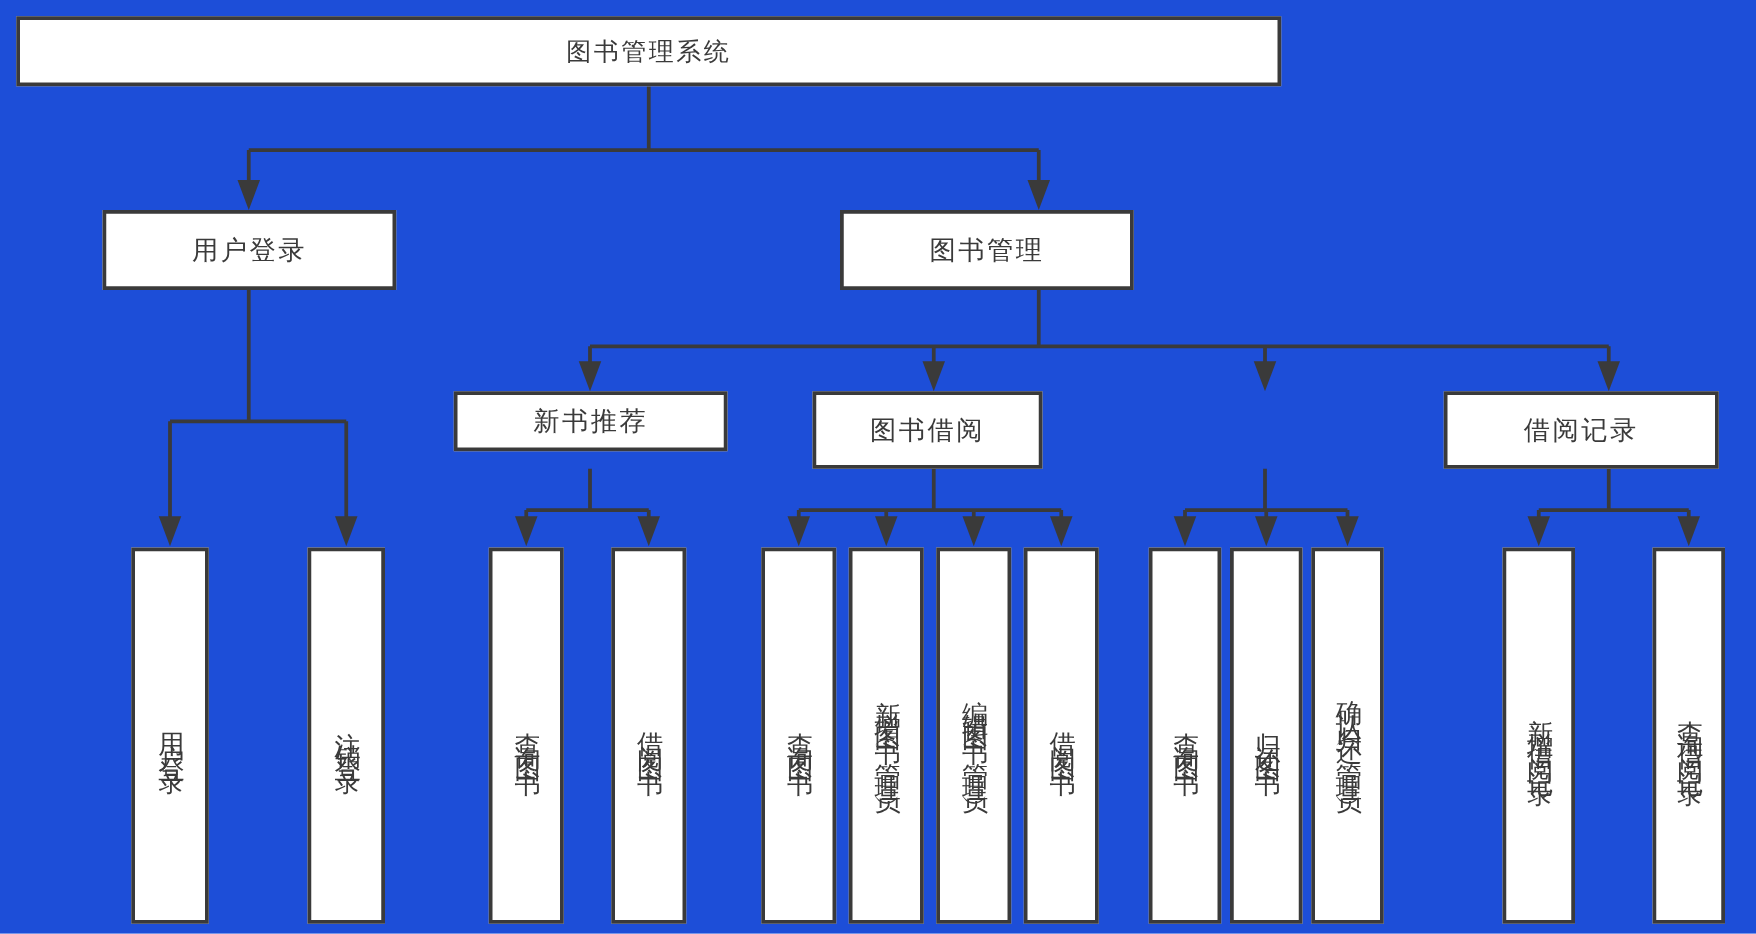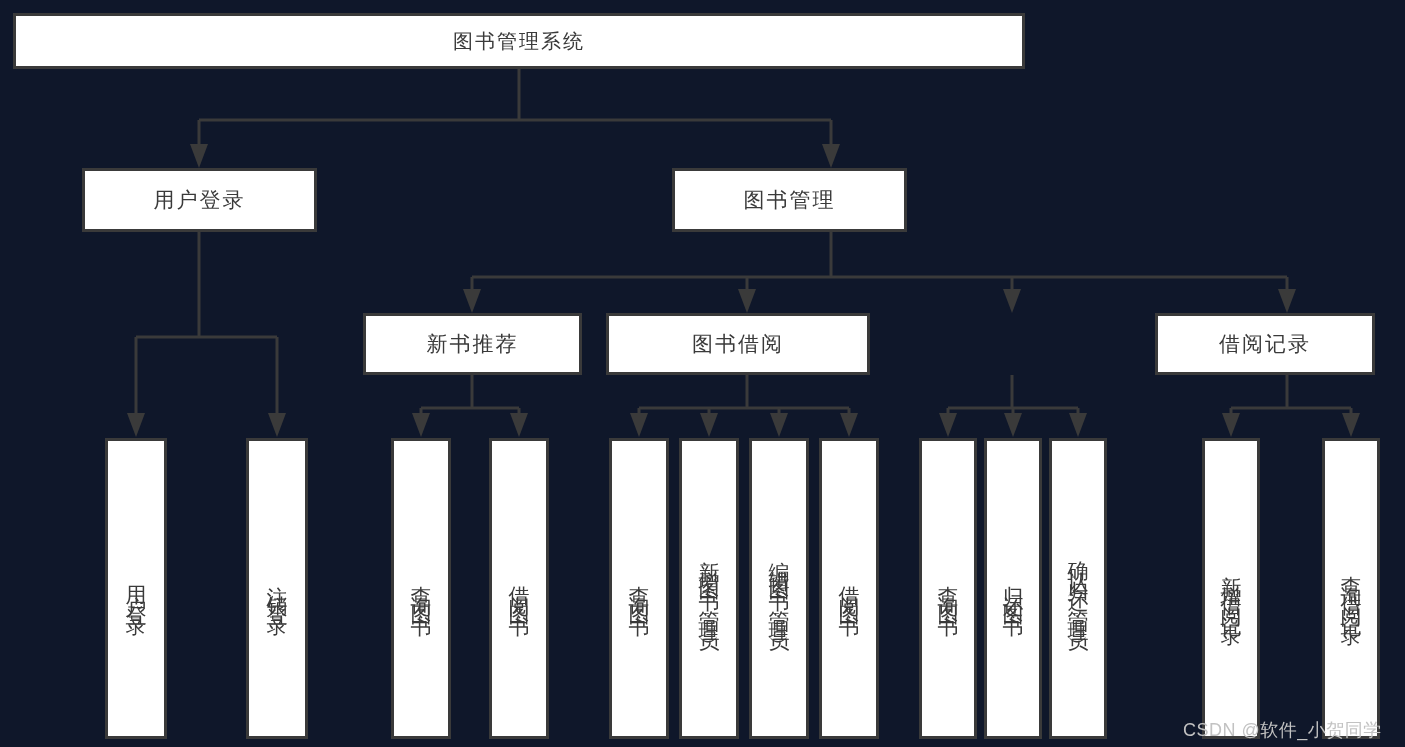--- a/index.html
+++ b/index.html
@@ -1,17 +1,17 @@
 <!DOCTYPE html>
 <html style="--line: #3a3a3a; --ink: #3a3a3a; --watermark: #c2c2c2;"><head>
 <meta charset="utf-8">
 <style>
   html,body{margin:0;padding:0;background:#fff;}
   .stage{
-    position:relative;width:1405px;height:747px;background:#0f172a;
+    position:relative;width:1405px;height:747px;background:#1d4ed8;
     font-family:"Liberation Sans","DejaVu Sans",sans-serif;overflow:hidden;
   }
   .wires{position:absolute;left:0;top:0;z-index:5;pointer-events:none;}
   .box{
     position:absolute;box-sizing:border-box;background:#fff;
     border:3px solid var(--line,#3a3a3a);color:var(--ink,#3a3a3a);
     display:flex;align-items:center;justify-content:center;z-index:10;
   }
   .box .lbl{font-size:21px;letter-spacing:2px;white-space:nowrap;}
   .box.root .lbl{font-size:20px;}
@@ -64,24 +64,24 @@
     <span class="lbl">图书管理系统</span>
   </div>
 
   <div class="box" style="left:82px;top:168px;width:235px;height:64px">
     <span class="lbl">用户登录</span>
   </div>
   <div class="box" style="left:672px;top:168px;width:235px;height:64px">
     <span class="lbl">图书管理</span>
   </div>
 
-  <div class="box" style="left:363px;top:313px;width:219px;height:62px">
+  <div class="box" style="left:363px;top:313px;width:219px;height:48px">
     <span class="lbl">新书推荐</span>
   </div>
-  <div class="box" style="left:606px;top:313px;width:264px;height:62px">
+  <div class="box" style="left:650px;top:313px;width:184px;height:62px">
     <span class="lbl">图书借阅</span>
   </div>
   <div class="box" style="left:1155px;top:313px;width:220px;height:62px">
     <span class="lbl">借阅记录</span>
   </div>
 
   <div class="box v" style="left:105px;top:438px;width:62px;height:301px">
     <span class="lbl">用户登录</span>
   </div>
   <div class="box v" style="left:246px;top:438px;width:62px;height:301px">
@@ -118,14 +118,13 @@
     <span class="lbl">确认归还（管理员）</span>
   </div>
 
   <div class="box v" style="left:1202px;top:438px;width:58px;height:301px">
     <span class="lbl">新增借阅记录</span>
   </div>
   <div class="box v" style="left:1322px;top:438px;width:58px;height:301px">
     <span class="lbl">查询借阅记录</span>
   </div>
 
-  <div class="watermark">CSDN @软件_小贺同学</div>
 </div>
 
 </body></html>

